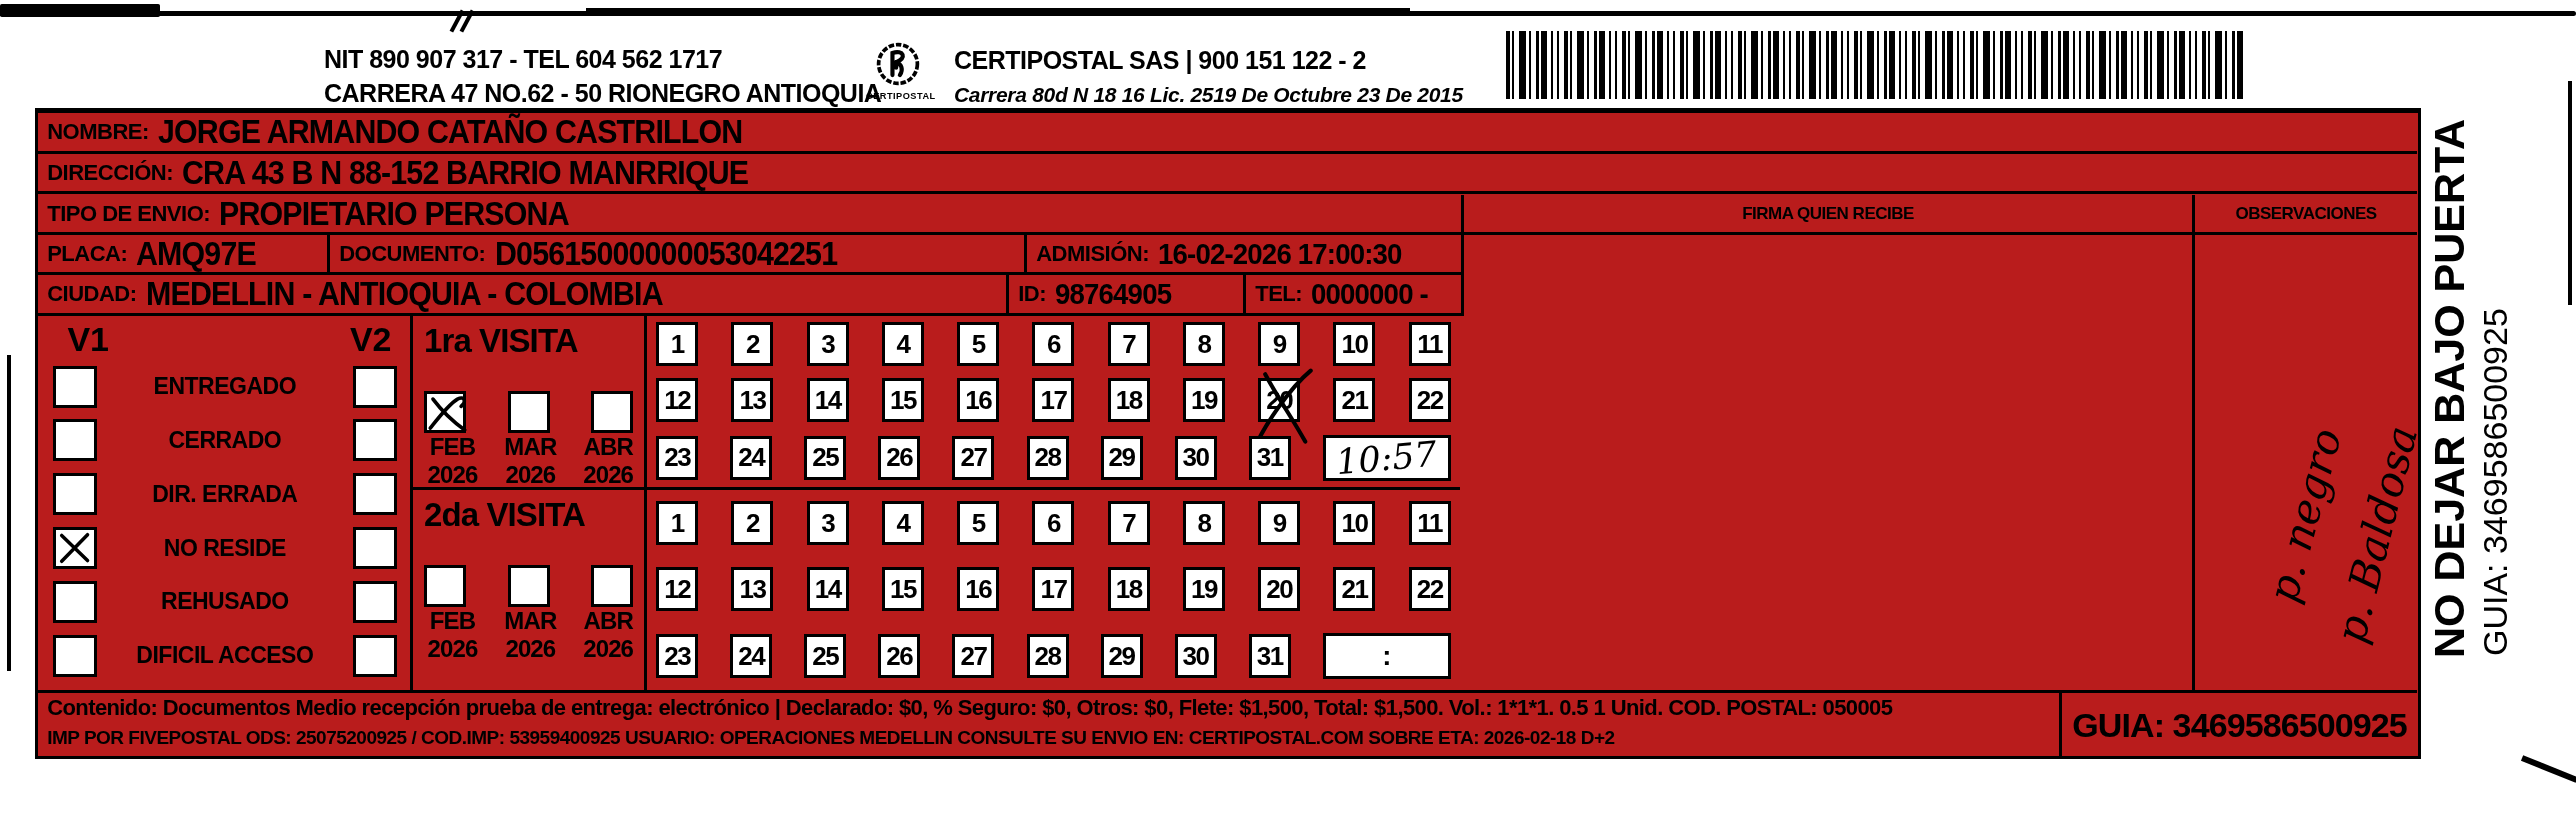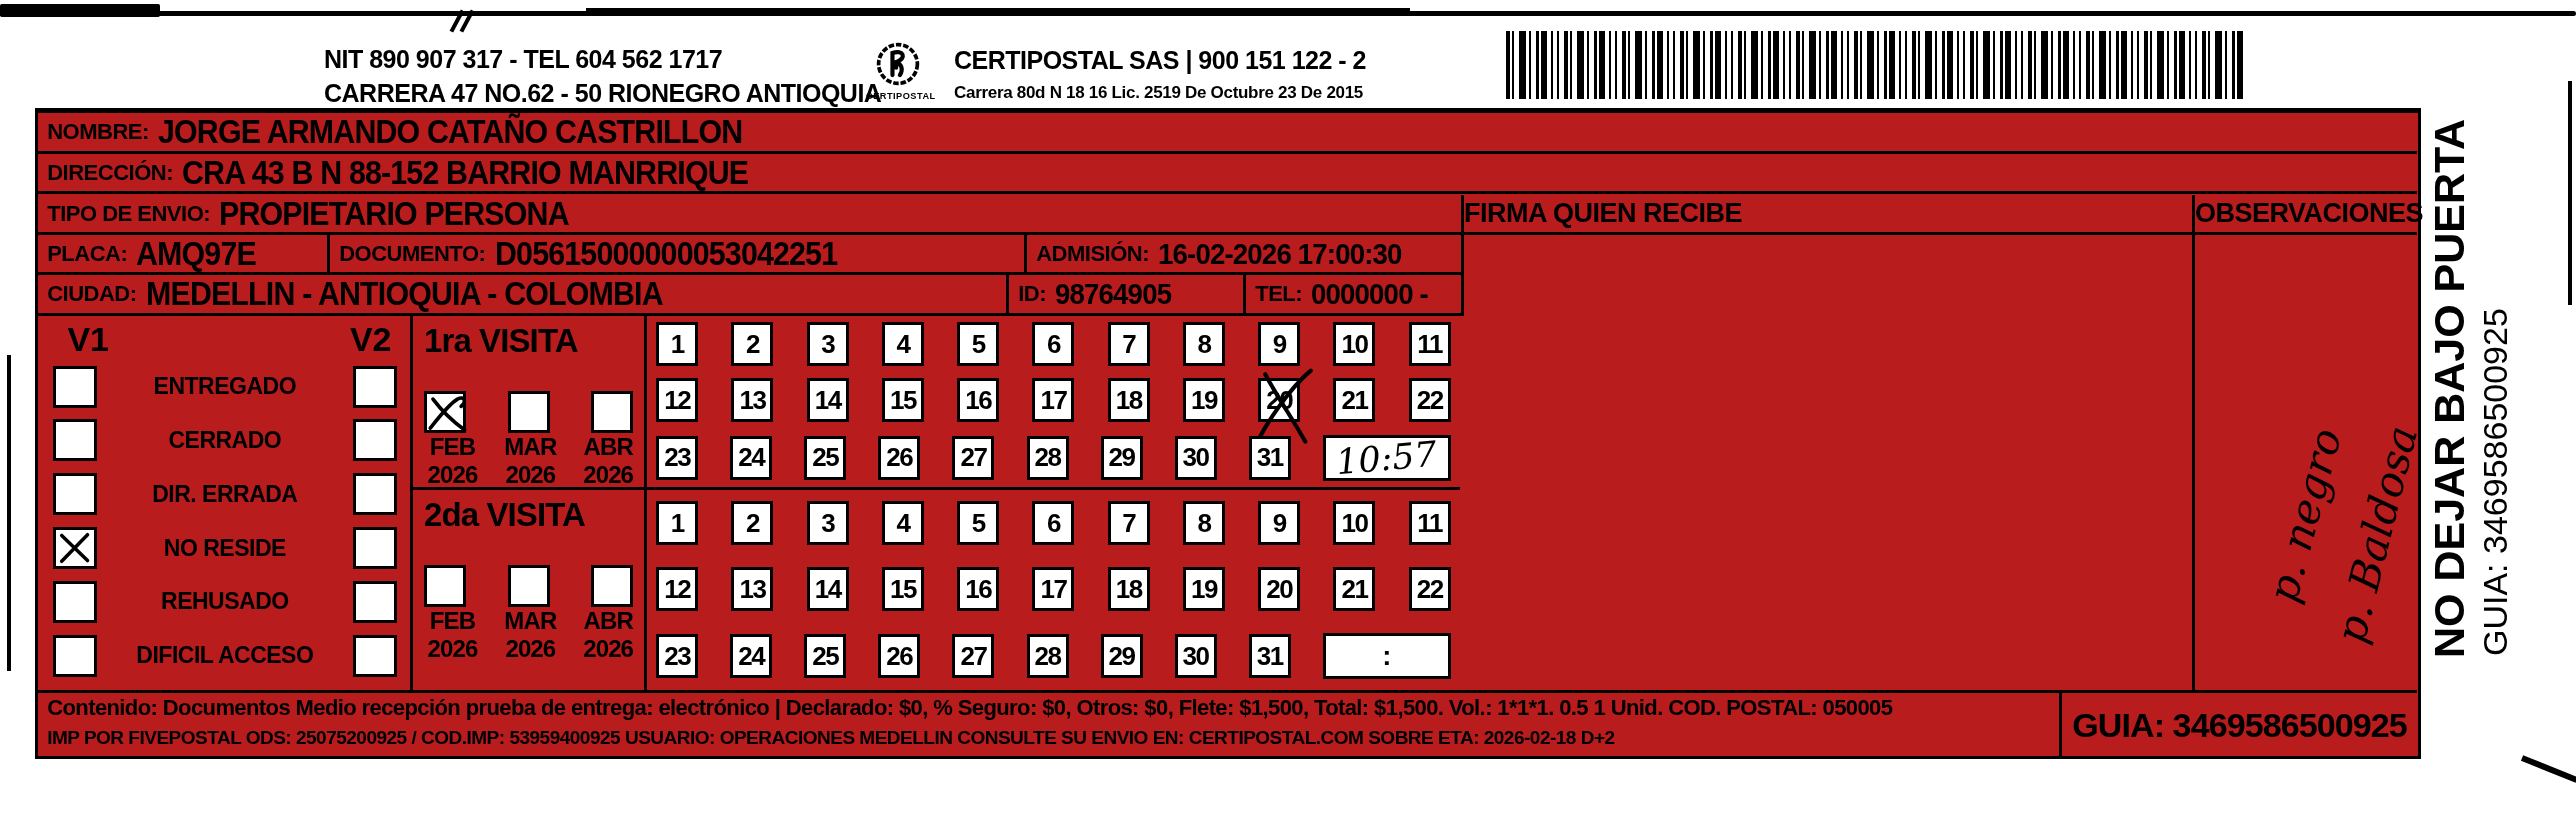--- a/index.html
+++ b/index.html
@@ -20,21 +20,21 @@
 
   
   .hdr-sender { position:absolute; left:37px; top:46px; font-size:26px; font-weight:400;
     line-height:32px; letter-spacing:0.5px; }
   .hdr-nit { position:absolute; left:324px; top:42px; font-size:25px; font-weight:700;
     line-height:34px; letter-spacing:-0.5px; }
   .hdr-logo { position:absolute; left:866px; top:40px; width:64px; text-align:center; }
   .hdr-logo-caption { font-size:9.2px; font-weight:700; letter-spacing:0.5px; margin-top:0; }
   .hdr-carrier { position:absolute; left:954px; top:46px; }
   .hdr-carrier-1 { font-size:25px; font-weight:700; letter-spacing:-0.5px; }
-  .hdr-carrier-2 { font-size:17px; font-weight:700; margin-top:8.2px; letter-spacing:-0.3px; }
+  .hdr-carrier-2 { font-size:21px; font-weight:700; margin-top:8.2px; letter-spacing:-0.3px;font-style:italic; }
   .barcode { position:absolute; left:1506px; top:31px; width:738px; height:68px;
     background:repeating-linear-gradient(90deg,
       #000 0 3.7px,#fff 3.7px 6.4px,#000 6.4px 8.2px,#fff 8.2px 13px,#000 13px 20px,#fff 20px 23px,
       #000 23px 25px,#fff 25px 30px,#000 30px 33px,#fff 33px 35px,#000 35px 41px,#fff 41px 45px,
       #000 45px 47px,#fff 47px 51px,#000 51px 53px,#fff 53px 58px); }
 
   
   .form { position:absolute; left:35px; top:108px; width:2386px; height:651px;
     border:3.7px solid #000; border-top-width:5.5px; background:#b91c1c; }
   .abs { position:absolute; }
@@ -43,22 +43,22 @@
   .bl { border-left:3.7px solid #000; }
   .bt { border-top:3.7px solid #000; }
 
   .fieldrow { display:flex; align-items:center; padding-left:9.2px; overflow:hidden; white-space:nowrap; }
   .lab { font-size:22px; font-weight:700; letter-spacing:-0.5px; margin-right:9.2px; flex:none; }
   .val { font-size:33px; font-weight:700; letter-spacing:-0.9px; transform:scaleX(0.92);
     transform-origin:left center; white-space:nowrap; }
   .val-sm { font-size:30px; }
 
   
-  .strip-cell { display:flex; align-items:center; 
-    font-size:27px; font-weight:700; letter-spacing:-0.5px; }
+  .strip-cell { display:flex; align-items:center; justify-content:center;
+    font-size:17px; font-weight:700; letter-spacing:-0.5px; }
 
   
   .status-panel { position:absolute; left:0; top:203px; width:375px; height:374px;
     border-right:3.7px solid #000; padding:3.7px 13px 7.3px 14.7px;
     display:flex; flex-direction:column; }
   .vhead { display:flex; justify-content:space-between; font-size:34px; font-weight:700;
     padding:0 5.5px 0 14.7px; height:40px; }
   .status-rows { flex:1; display:flex; flex-direction:column; justify-content:space-around; }
   .status-row { display:flex; align-items:center; }
   .cb { width:44px; height:42px; border:3.7px solid #000; position:relative; flex:none; background:#fff; }

